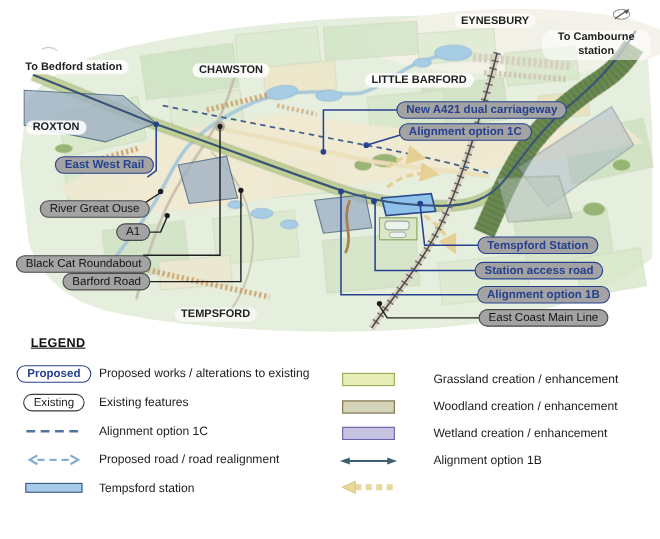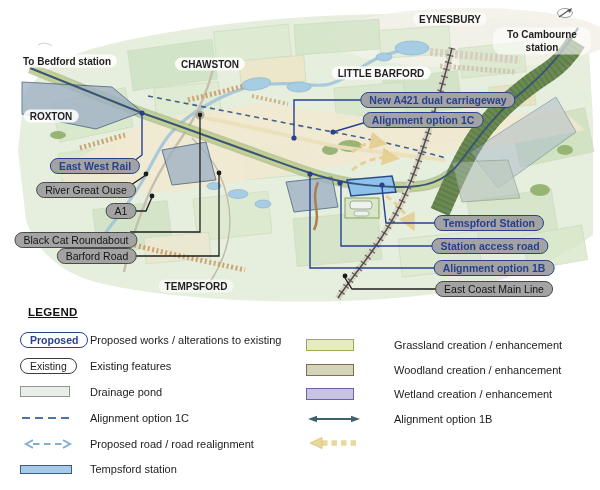--- a/index.html
+++ b/index.html
@@ -21,21 +21,21 @@
   
   .legend-title { position:absolute; left:28px; top:306px; z-index:2;
                   font-size:11.5px; font-weight:700; color:#111;
                   text-decoration:underline; letter-spacing:.3px; }
   .legend-col { position:absolute; z-index:2; }
   .legend-col.left  { left:20px;  top:327px; }
   .legend-col.right { left:306px; top:333px; }
   .lrow { display:flex; align-items:center; }
   .legend-col.left  .lrow { height:25.9px; }
   .legend-col.right .lrow { height:24.5px;gap:18px; }
-  .sw { width:58px; display:flex; align-items:center; flex-shrink:0; }
+  .sw { width:58px; display:flex; justify-content:center; align-items:center; flex-shrink:0; }
   .ldesc { font-size:11px; color:#1c1c1c; margin-left:12px; white-space:nowrap; }
   .lg-pill { border-radius:999px; padding:1px 9px; font-size:10.5px; background:#fff; white-space:nowrap; }
   .lg-pill.proposed { border:1.9px solid #27418f; color:#27418f; font-weight:700; }
   .lg-pill.existing { border:1.4px solid #3c3c3c; color:#1c1c1c; font-weight:500; }
   .sw-rect { box-sizing:border-box; }
   .sw-drainage { width:50px; height:11px; background:#e9eee9; border:1.5px solid #8f988f; }
   .sw-station  { width:52px; height:9px;  background:#a6cae9; border:1.6px solid #3c5c82; }
   .sw-grass    { width:48px; height:12px; background:#e7edb6; border:1.6px solid #9fa855; }
   .sw-wood     { width:48px; height:12px; background:#d4d4ba; border:1.6px solid #806e4b; }
   .sw-hedge    { width:48px; height:12px; background:#c6d7ae; border:1.6px solid #628f50; }
@@ -198,21 +198,21 @@
   </svg>
 
   <div class="maplabel place" style="left:67px; top:61px;">To Bedford station</div>
   <div class="maplabel place" style="left:210px; top:64px;">CHAWSTON</div>
   <div class="maplabel place plain" style="left:450px; top:19px;">EYNESBURY</div>
   <div class="maplabel place plain two-line" style="left:542px; top:41px;">To Cambourne station</div>
   <div class="maplabel place" style="left:381px; top:73px;">LITTLE BARFORD</div>
   <div class="maplabel place" style="left:51px; top:116px;">ROXTON</div>
   <div class="maplabel place plain" style="left:196px; top:286px;">TEMPSFORD</div>
 
-  <div class="maplabel pill blue" style="left:95px;  top:166px;">East West Rail</div>
+  <div class="maplabel pill blue" style="left:95px;  top:150px;">East West Rail</div>
   <div class="maplabel pill white" style="left:86px;  top:190px;">River Great Ouse</div>
   <div class="maplabel pill white" style="left:121px; top:211px;">A1</div>
   <div class="maplabel pill white" style="left:76px;  top:240px;">Black Cat Roundabout</div>
   <div class="maplabel pill white" style="left:97px;  top:256px;">Barford Road</div>
   <div class="maplabel pill blue" style="left:438px; top:100px;">New A421 dual carriageway</div>
   <div class="maplabel pill blue" style="left:423px; top:120px;">Alignment option 1C</div>
   <div class="maplabel pill blue" style="left:490px; top:246px;">Station access road</div>
   <div class="maplabel pill blue" style="left:489px; top:223px;">Temspford Station</div>
   <div class="maplabel pill blue" style="left:494px; top:268px;">Alignment option 1B</div>
   <div class="maplabel pill white" style="left:494px; top:289px;">East Coast Main Line</div>
@@ -227,26 +227,20 @@
       <span class="ldesc">Proposed works / alterations to existing</span>
     </div>
     <div class="lrow">
       <span class="sw">
           <span class="lg-pill existing">Existing</span>
         </span>
       <span class="ldesc">Existing features</span>
     </div>
     <div class="lrow">
       <span class="sw">
-          <span class="sw-rect sw-drainage"></span>
-        </span>
-      <span class="ldesc">Drainage pond</span>
-    </div>
-    <div class="lrow">
-      <span class="sw">
           <svg width="54" height="12">
             <line x1="2" y1="6" x2="52" y2="6" stroke="#4f74a3" stroke-width="2.2" stroke-dasharray="8 5"></line>
           </svg>
         </span>
       <span class="ldesc">Alignment option 1C</span>
     </div>
     <div class="lrow">
       <span class="sw">
           <svg width="56" height="14">
         <path d="M13,7 H43" stroke="#85aecd" stroke-width="2" stroke-dasharray="6.5 4.5" fill="none"></path>

